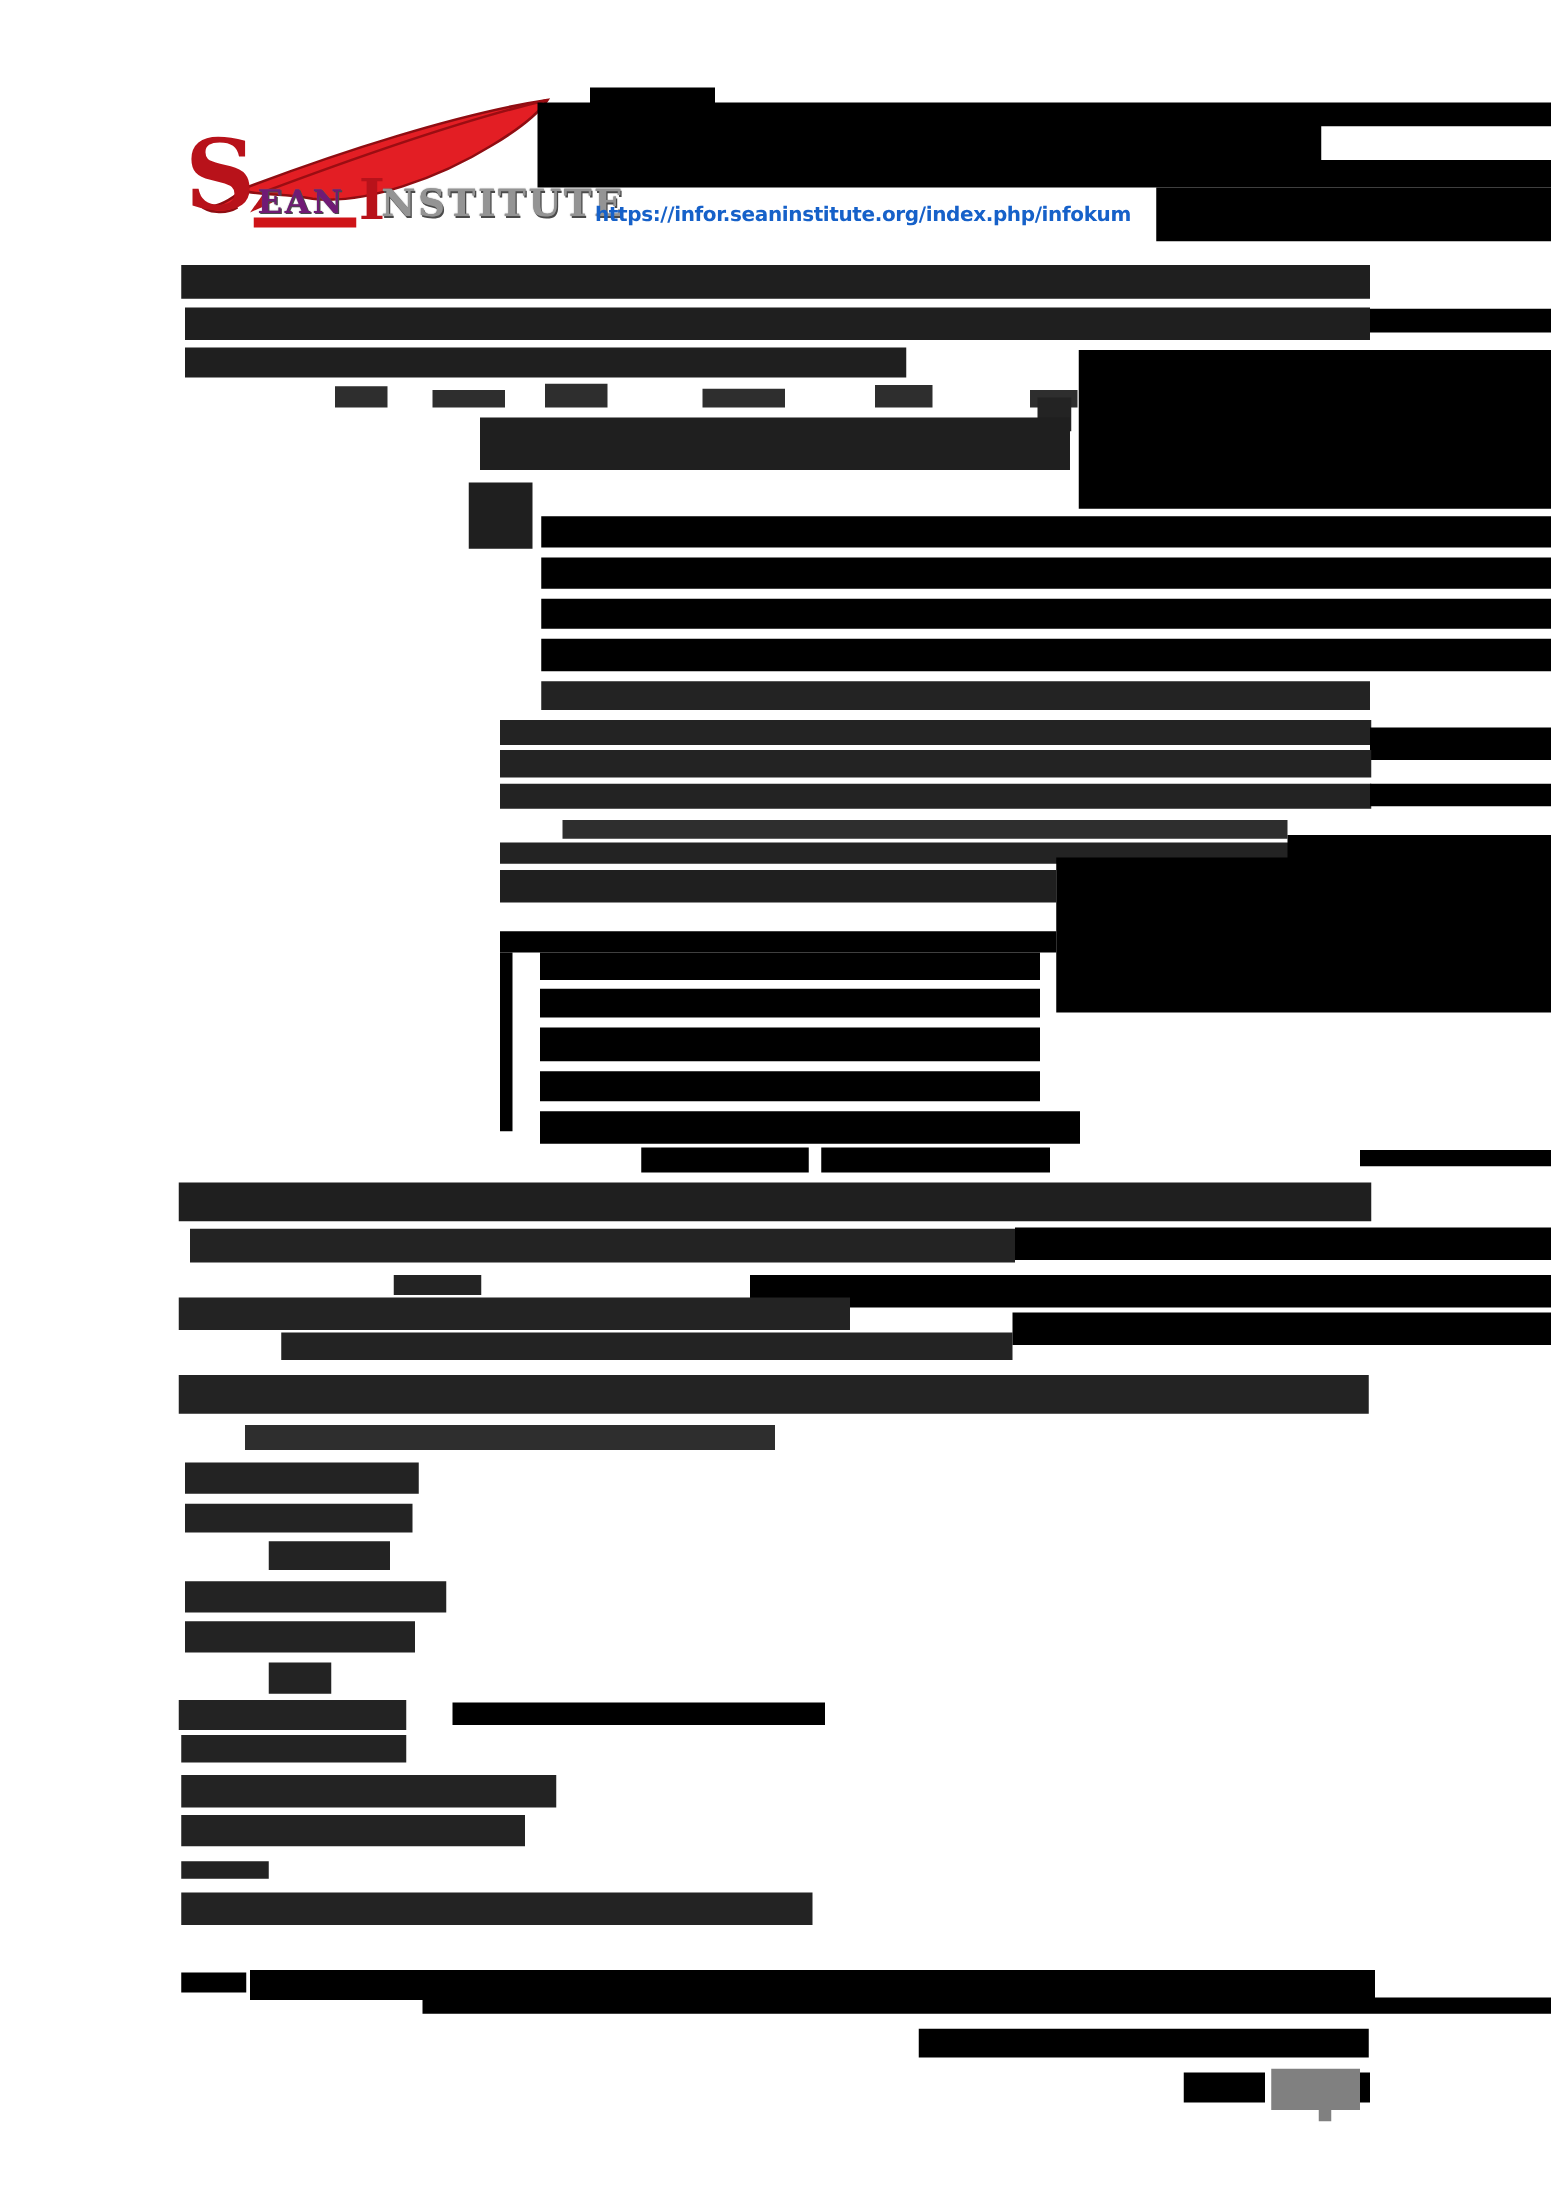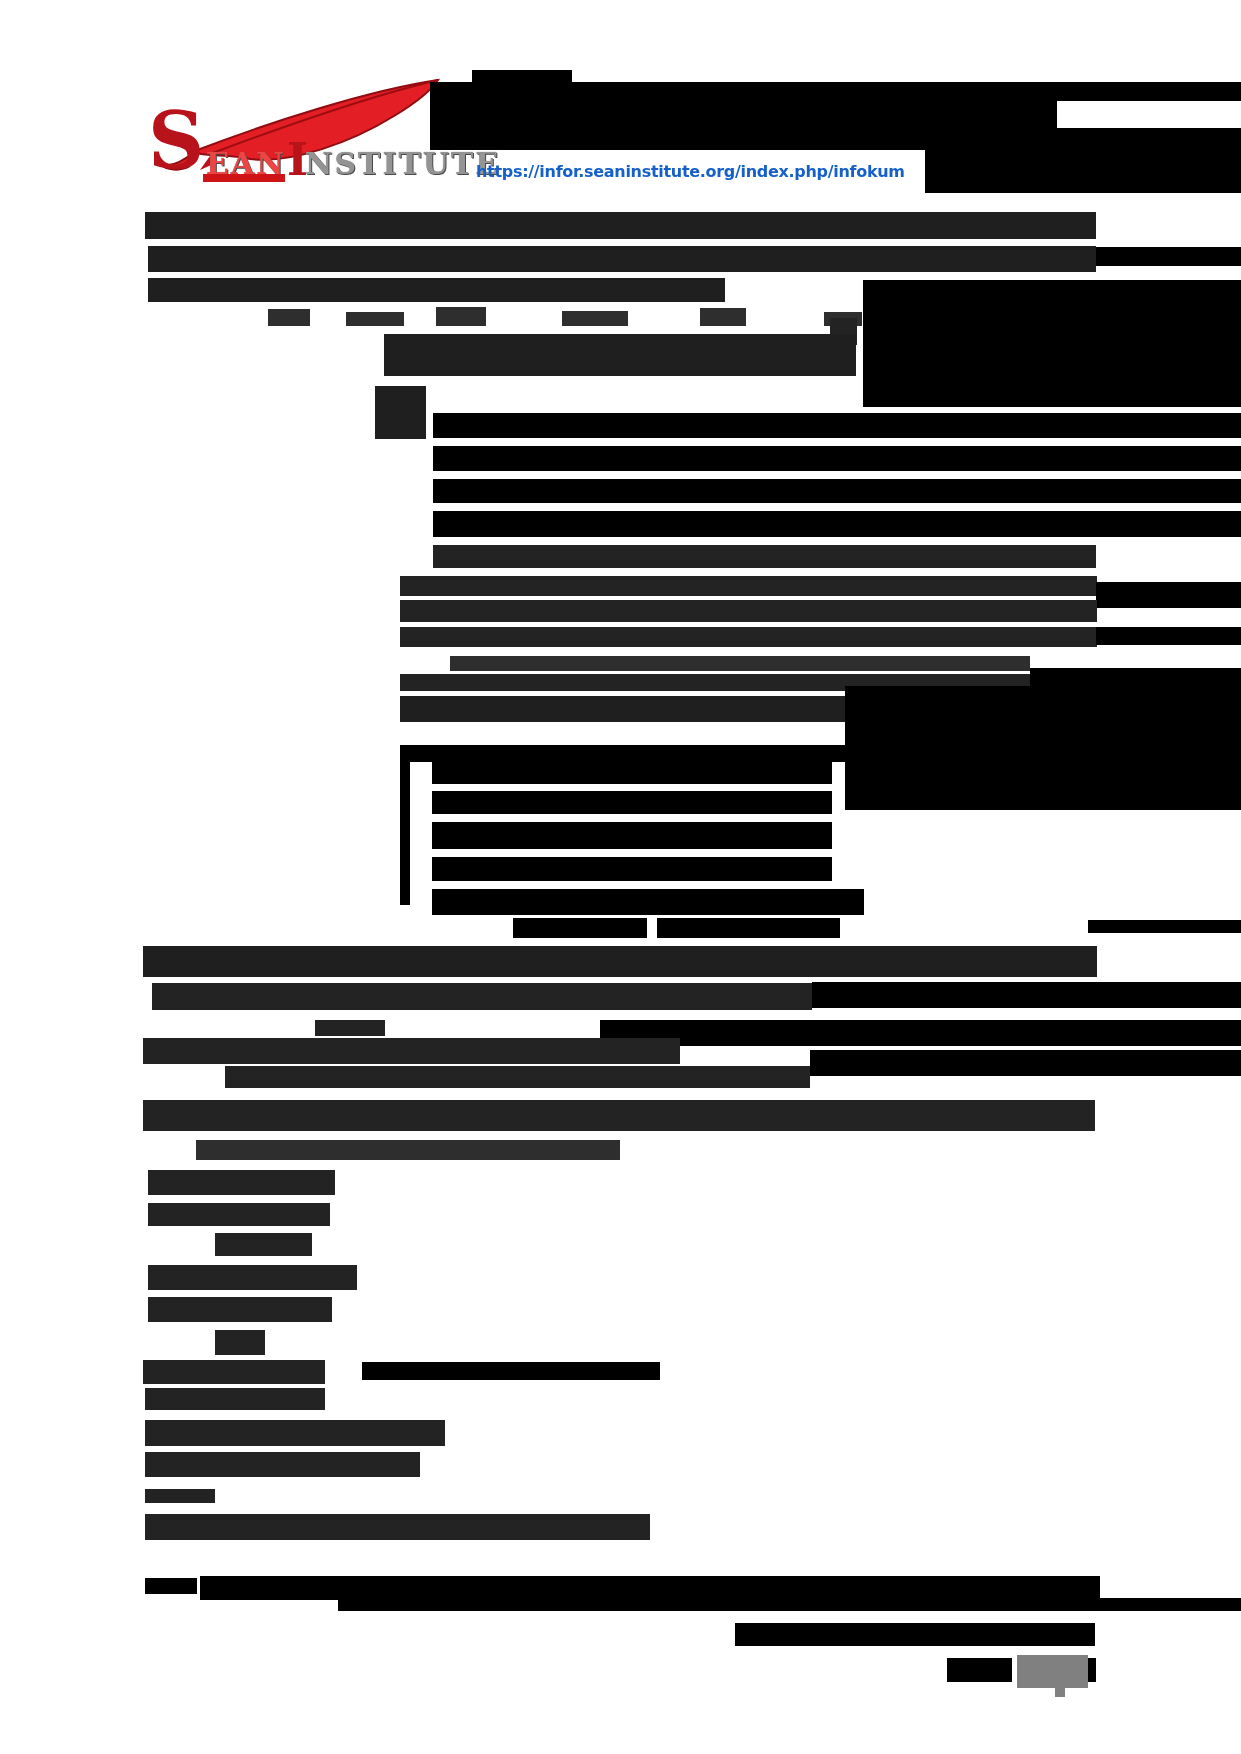--- a/index.html
+++ b/index.html
@@ -41,21 +41,21 @@
 
   <svg id="feather-svg" width="320" height="110" viewBox="0 0 320 110">
     <path d="M298,14 C230,24 130,56 52,86 C 68,91 88,88 110,93
              C 152,98 212,76 254,50 C 274,38 290,26 298,14 Z" fill="#e31e24" stroke="#8f0d12" stroke-width="2"></path>
     <path d="M298,14 C230,30 150,58 70,88" fill="none" stroke="#9b0d12" stroke-width="2"></path>
     <path d="M54,86 C 42,96 30,102 20,98 C 26,104 40,106 50,100" fill="#e31e24" stroke="#8f0d12" stroke-width="2"></path>
     <path d="M70,90 L60,104 L78,96 Z" fill="#b8121a"></path>
   </svg>
 
   <span class="logo-letter" style="left: 148px; top: 102px; font-size: 78px; color: rgb(184, 18, 26);">S</span>
-  <span class="logo-letter metal" style="left: 206px; top: 149px; font-size: 30px; color: #ef4444;">EAN</span>
+  <span class="logo-letter metal" style="left: 206px; top: 149px; font-size: 26px; color: #701a75;">EAN</span>
   <span class="logo-letter" style="left: 287px; top: 137px; font-size: 45px; color: rgb(184, 18, 26);">I</span>
   <span class="logo-letter metal" style="left: 305px; top: 149px; font-size: 30px; color: rgb(148, 148, 148);">NSTITUTE</span>
 
   <a id="journal-url" href="#" style="color: rgb(22, 97, 201);">https://infor.seaninstitute.org/index.php/infokum</a>
 
 <div class="bar" style="left: 472px; top: 70px; width: 100px; height: 13px; background: rgb(0, 0, 0);"></div>
     <div class="bar" style="left: 430px; top: 82px; width: 811px; height: 68px; background: rgb(0, 0, 0);"></div>
     <div class="bar" style="left: 1057px; top: 101px; width: 184px; height: 27px; background: rgb(255, 255, 255);"></div>
     <div class="bar" style="left: 925px; top: 150px; width: 316px; height: 43px; background: rgb(0, 0, 0);"></div>
     <div class="bar" style="left: 203px; top: 174px; width: 82px; height: 8px; background: rgb(207, 20, 24);"></div>

